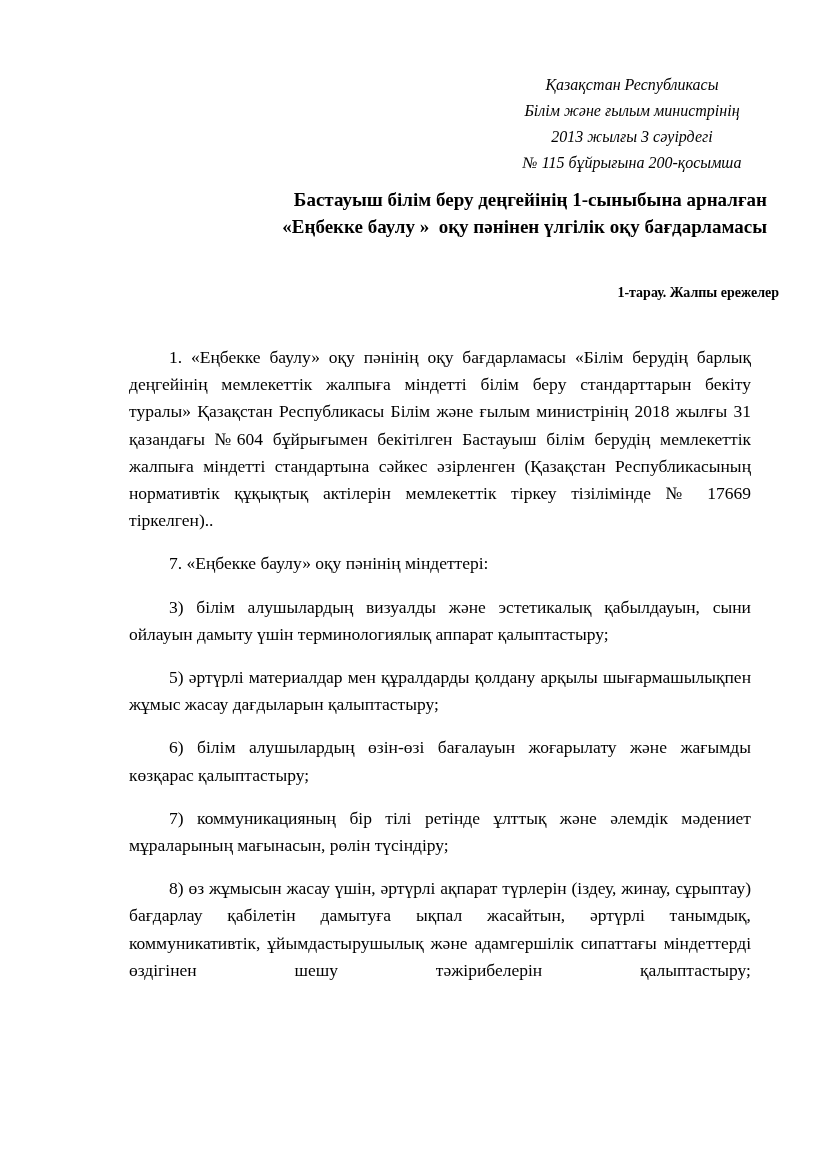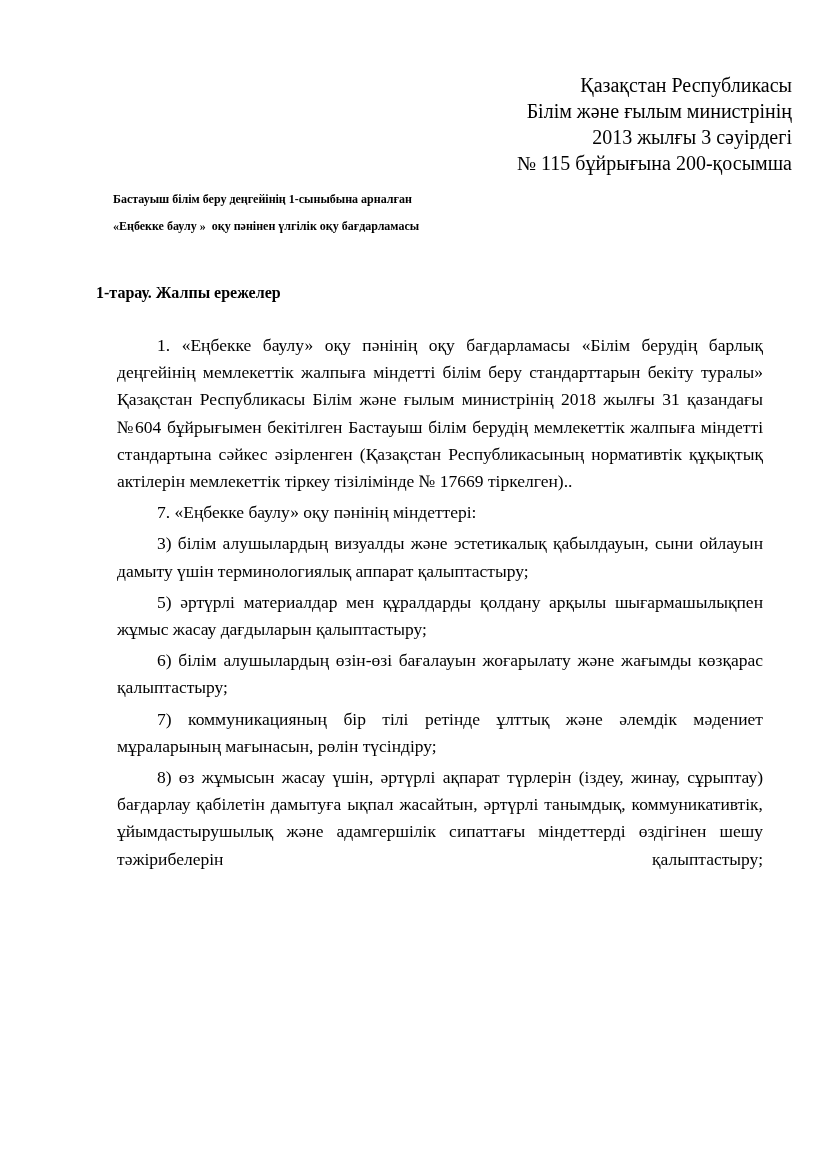--- a/index.html
+++ b/index.html
@@ -20,62 +20,63 @@
     box-sizing: border-box;
     overflow: hidden;
   }
 
   
   .doc-header {
     position: absolute;
     left: 472px;
     top: 72px;
     width: 320px;
-    font-size: 20px;
+    font-size: 16px;
     line-height: 26px;
-    text-align: right;
+    text-align: center;
+    font-style: italic;
   }
   .doc-header .hline { display: block; white-space: pre; }
 
   
   .title-block {
     position: absolute;
     left: 113px;
     top: 186px;
     width: 654px;
-    text-align: left;
+    text-align: right;
     font-weight: bold;
-    font-size: 12px;
+    font-size: 19px;
     line-height: 27px;
   }
   .title-block .tline { display: block; white-space: pre; }
 
   
   .chapter-heading {
     position: absolute;
-    left: 96px;
+    left: 125px;
     top: 280px;
     width: 654px;
-    text-align: left;
+    text-align: right;
     font-weight: bold;
-    font-size: 16px;
+    font-size: 14px;
     line-height: 26px;
   }
 
   
   .body-text {
     position: absolute;
     left: 113px;
     top: 328px;
     width: 654px;
     font-size: 17.5px;
     line-height: 27.2px;
   }
   .body-text p {
-    margin: 4px;
+    margin: 16px;
     text-align: justify;
     text-indent: 40px;
     text-justify: inter-word;
     hyphens: none;
   }
   .body-text p:last-child::after {
     content: "";
     display: inline-block;
     width: 100%;
   }

